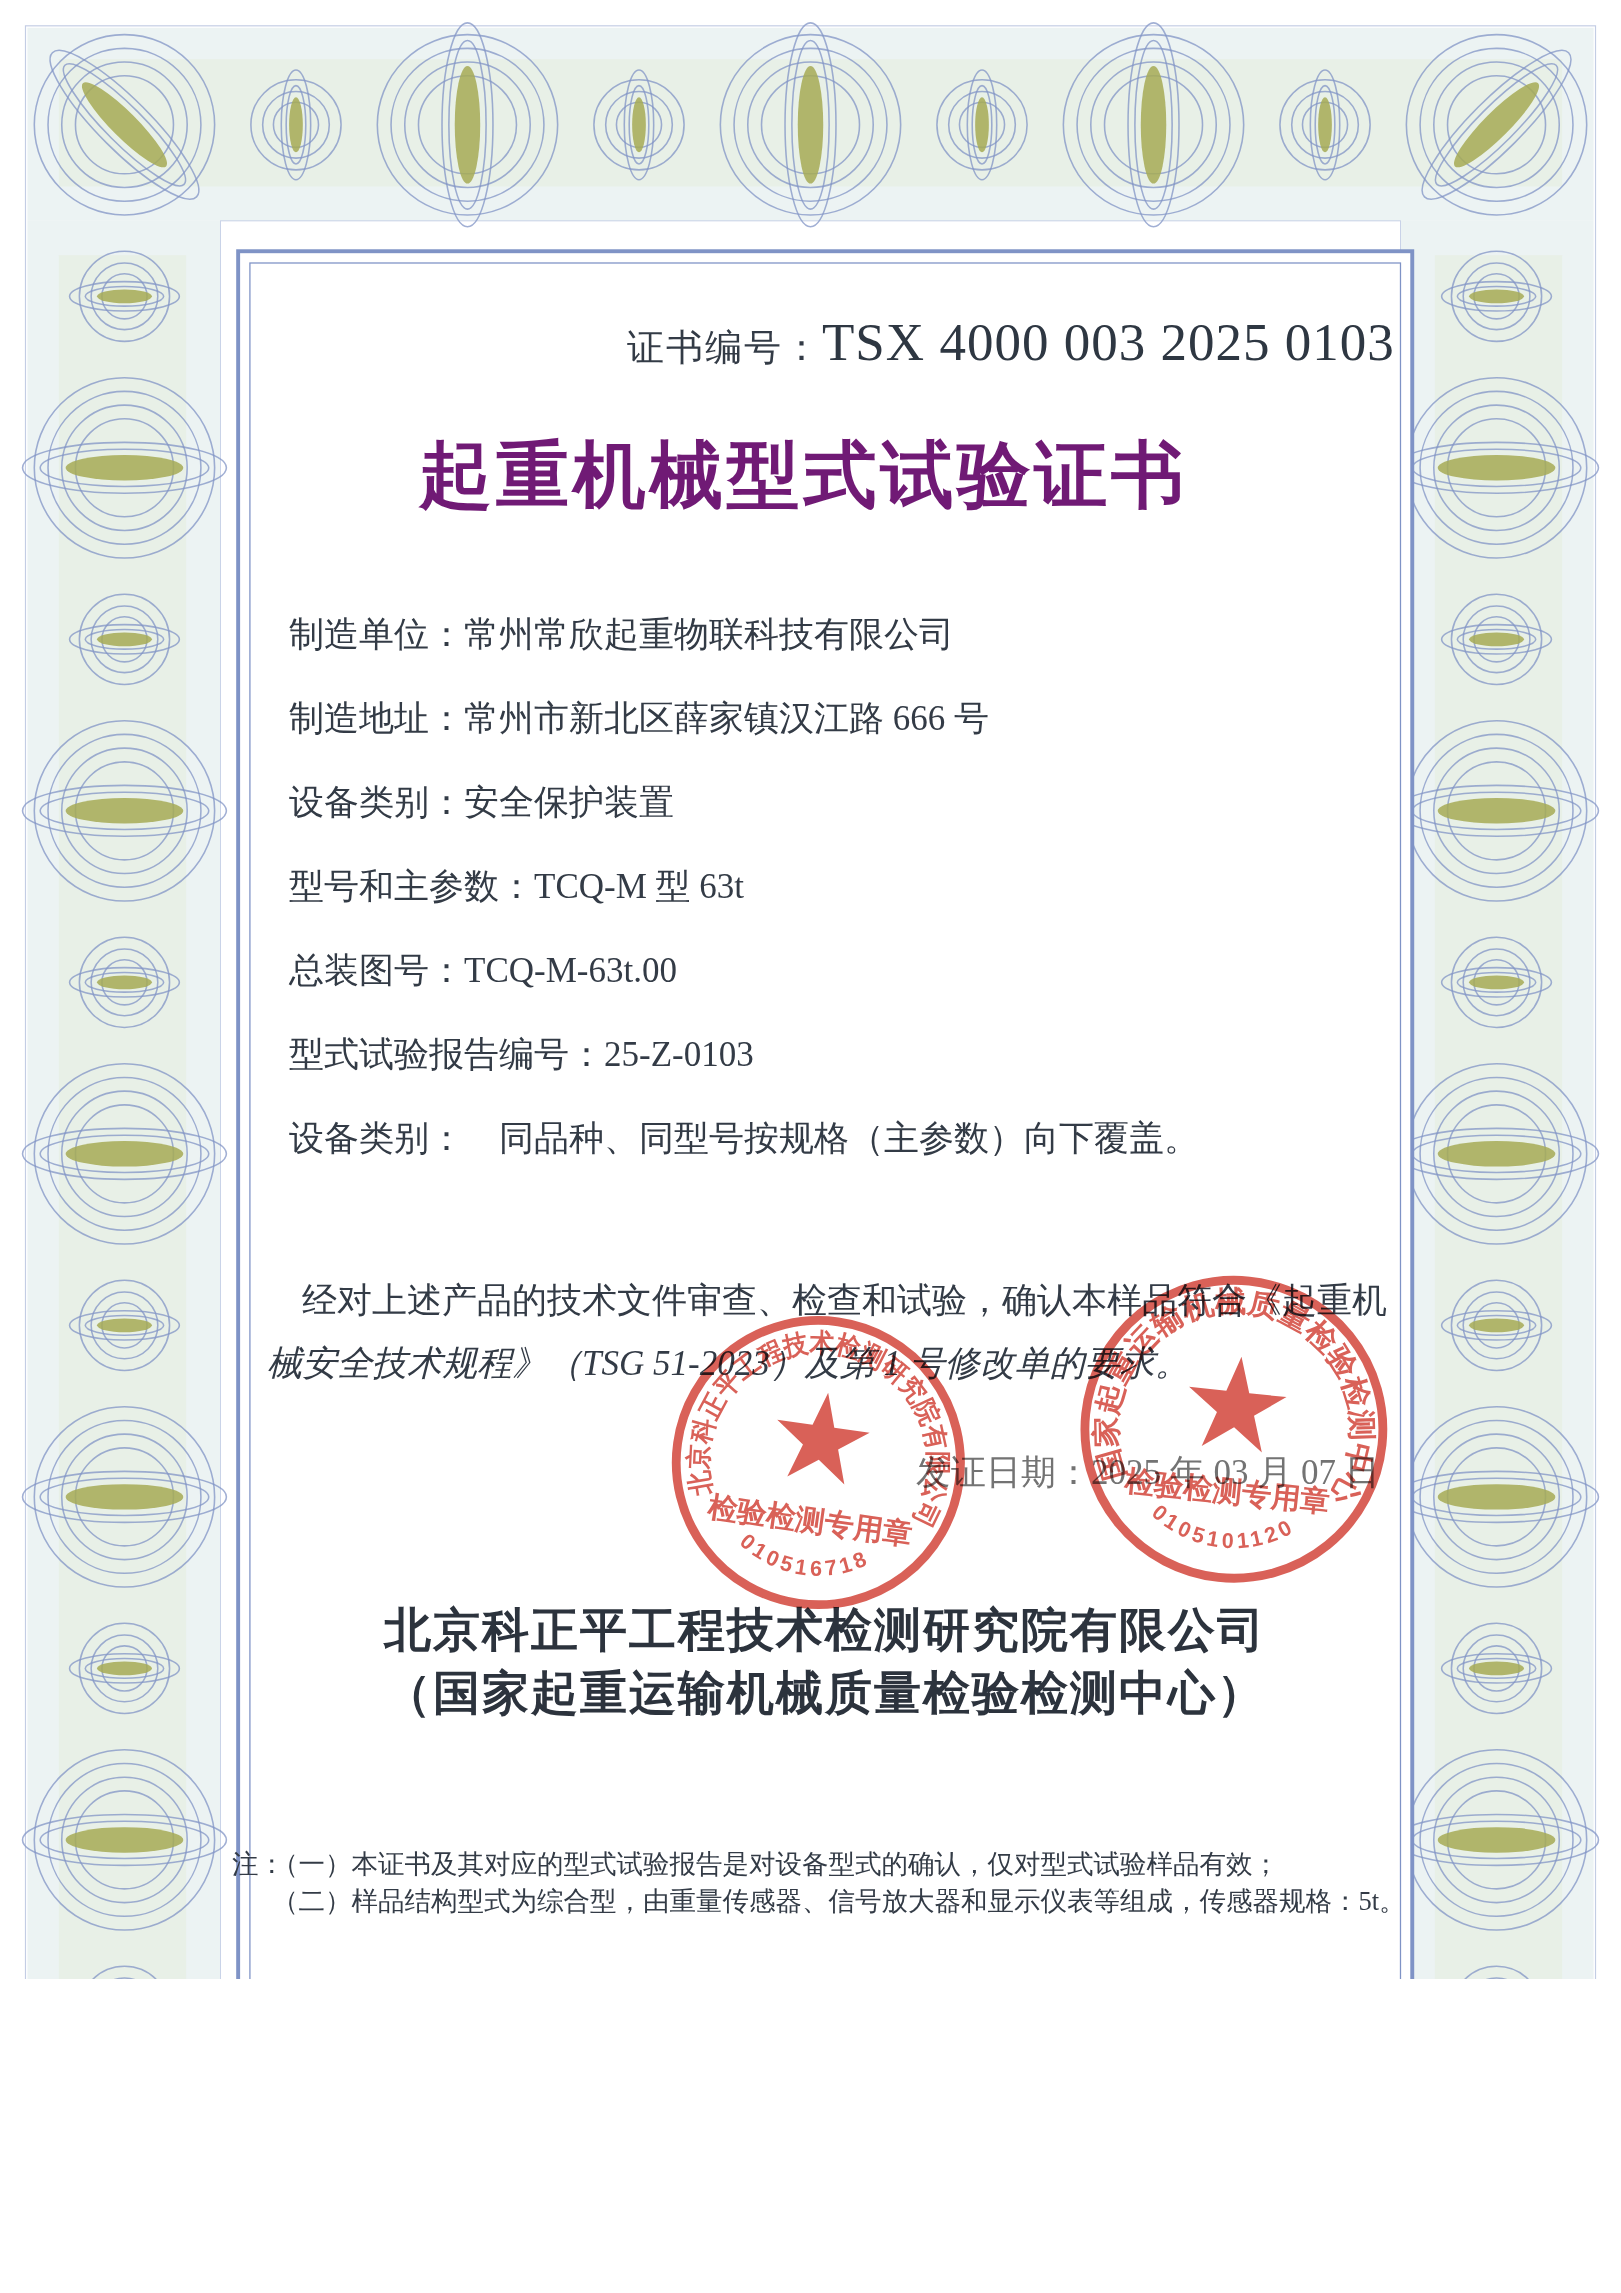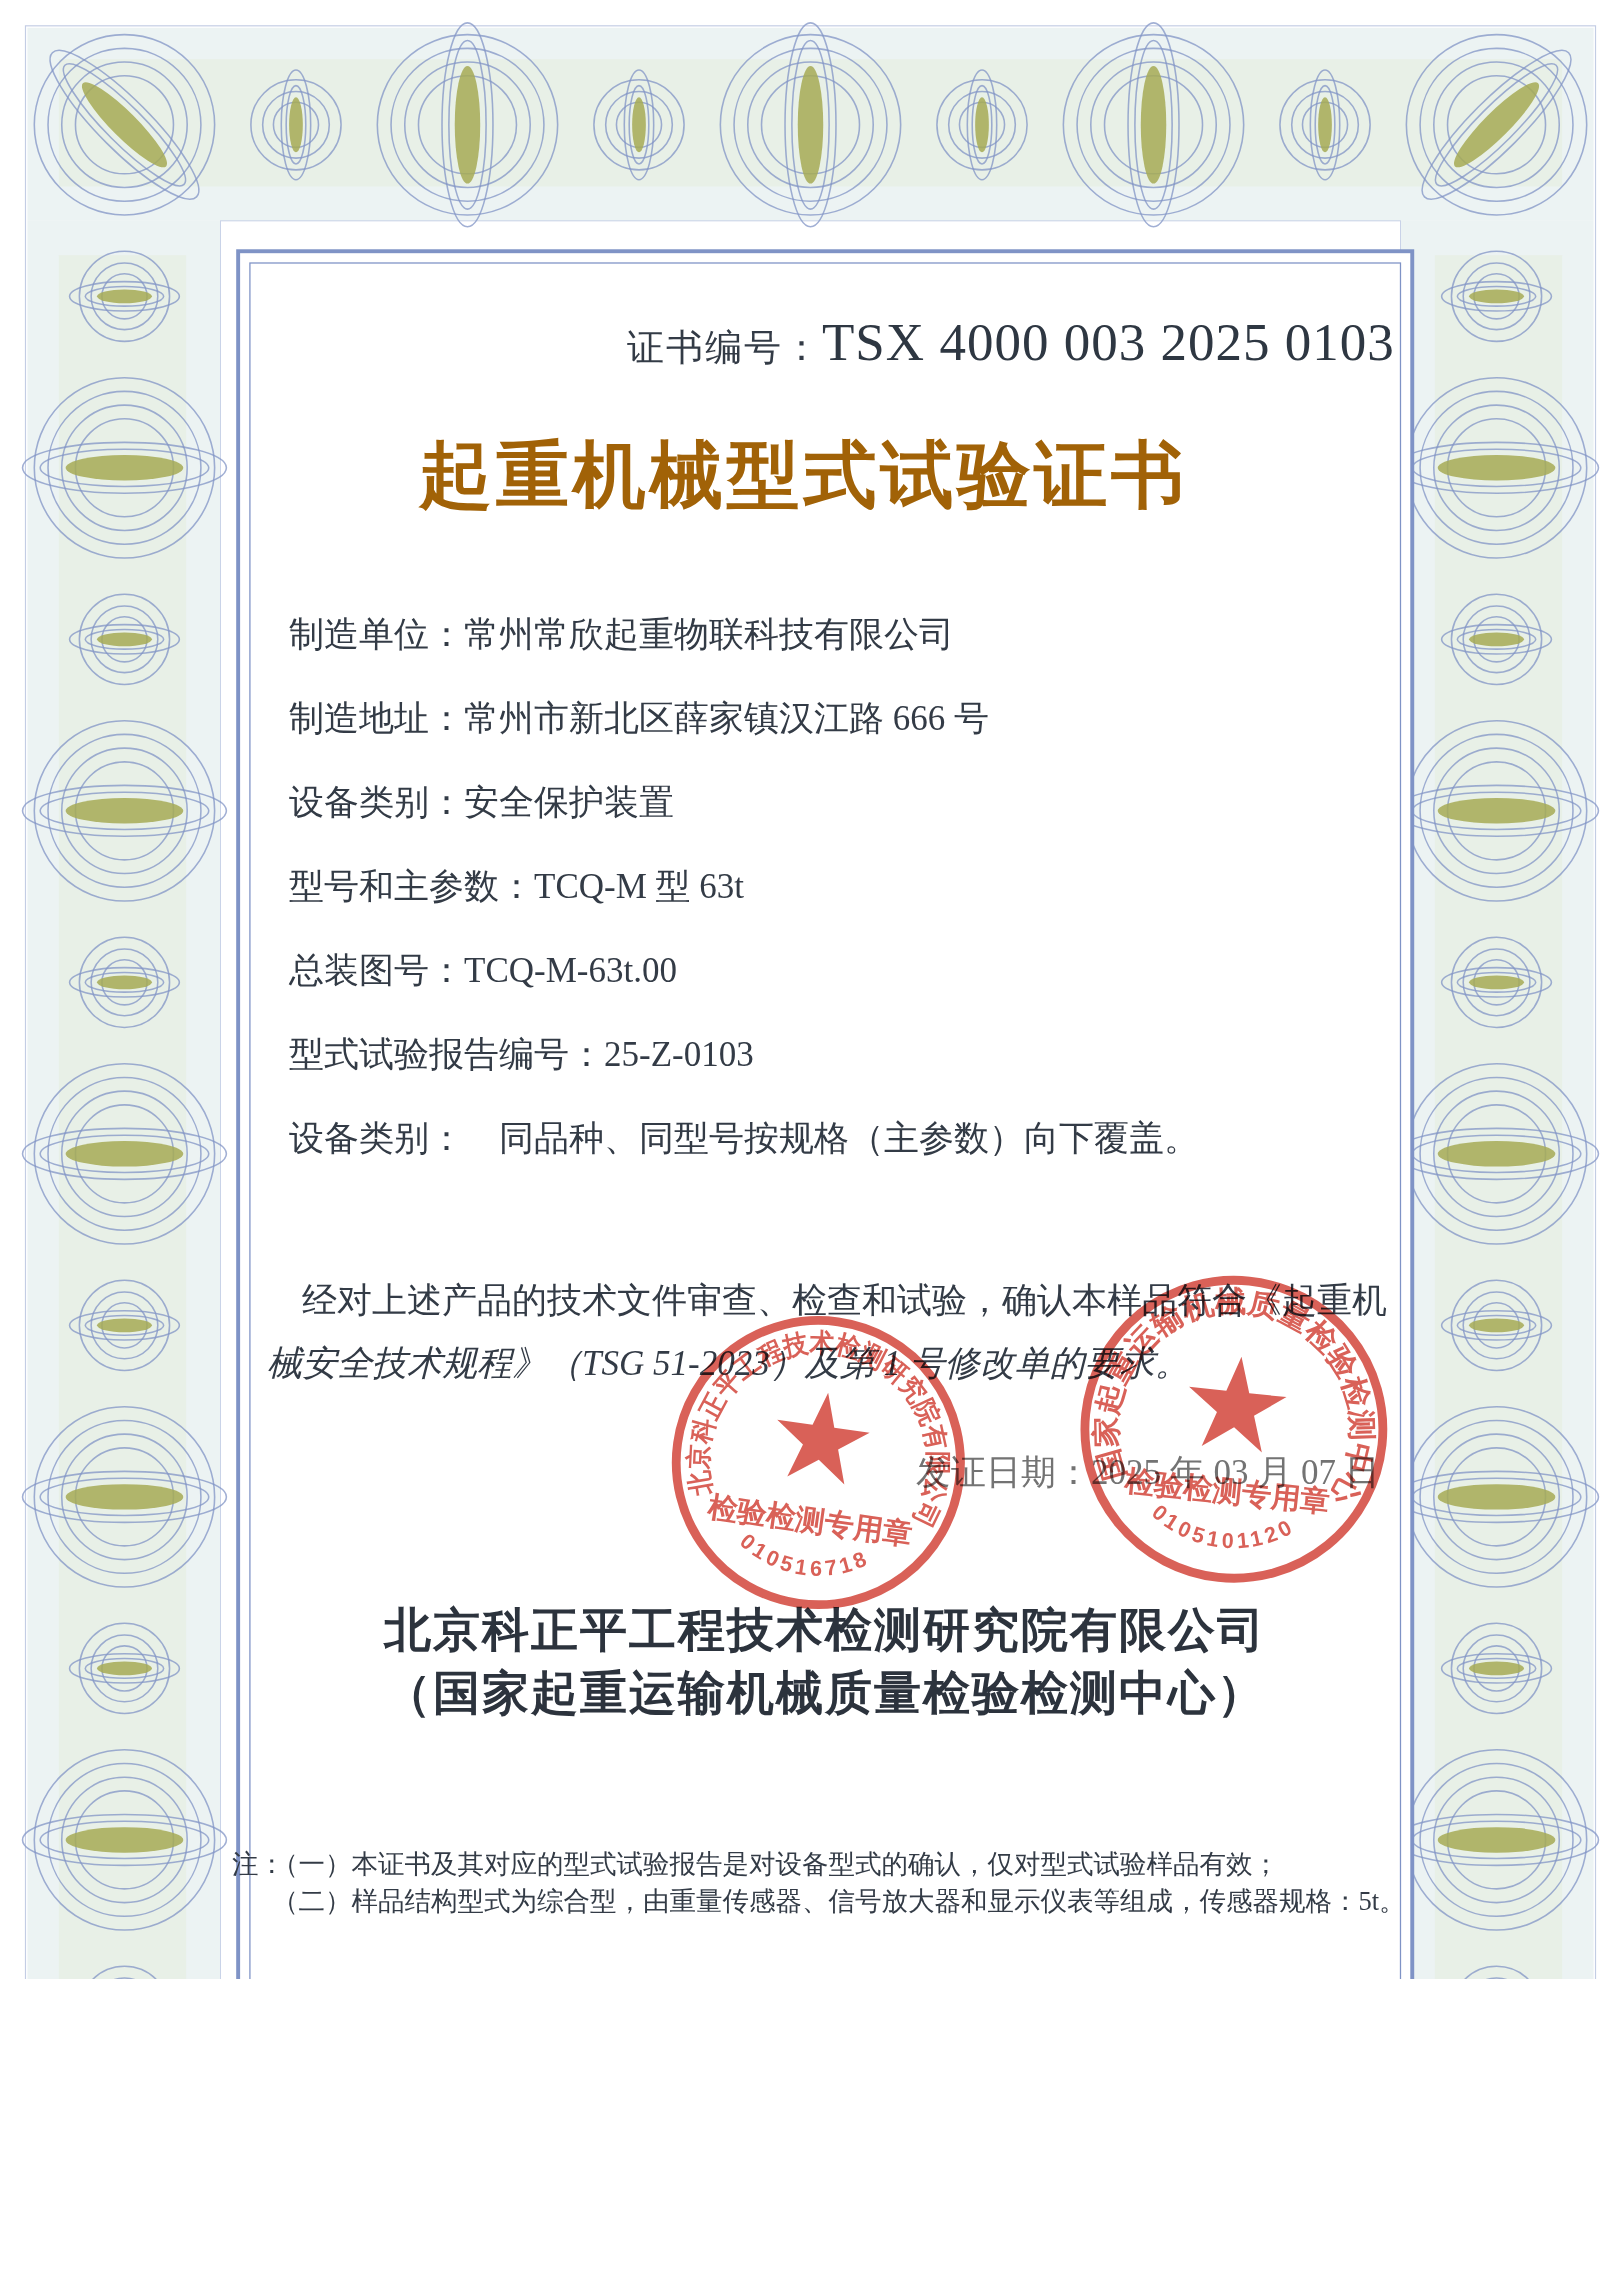--- a/index.html
+++ b/index.html
@@ -24,21 +24,21 @@
   .band{fill:#e9f1f1;opacity:.85;}
   .band2{fill:#e4eeda;opacity:.45;}
 
   
   .cert-no{position:absolute;left:627px;top:312px;white-space:nowrap;}
   .cert-no .lbl{font-size:37px;letter-spacing:2px;}
   .cert-no .val{font-size:53px;letter-spacing:1px;color:#2e3742;}
   .title{
     position:absolute;left:240px;top:427px;width:1127px;
     text-align:center;font-size:73px;font-weight:700;letter-spacing:3.9px;
-    font-family:"Liberation Sans","DejaVu Sans",sans-serif;color:#a16207;
+    font-family:"Liberation Sans","DejaVu Sans",sans-serif;color:#701a75;
     white-space:nowrap;
   }
   .fields{position:absolute;left:289px;top:599px;margin-top:11px;}
   .row{height:49px;line-height:49px;margin-bottom:35px;font-size:35px;white-space:nowrap;}
   .statement{position:absolute;left:267px;top:1269px;width:1137px;font-size:35px;line-height:63px;}
   .statement .l1{text-indent:1em;white-space:nowrap;}
   .statement .l2{white-space:nowrap;font-style:italic;}
   .issue-date{position:absolute;left:916px;top:1449px;font-size:35px;white-space:nowrap;color:#737373;}
   .issuer{
     position:absolute;left:240px;top:1598px;width:1170px;text-align:center;

